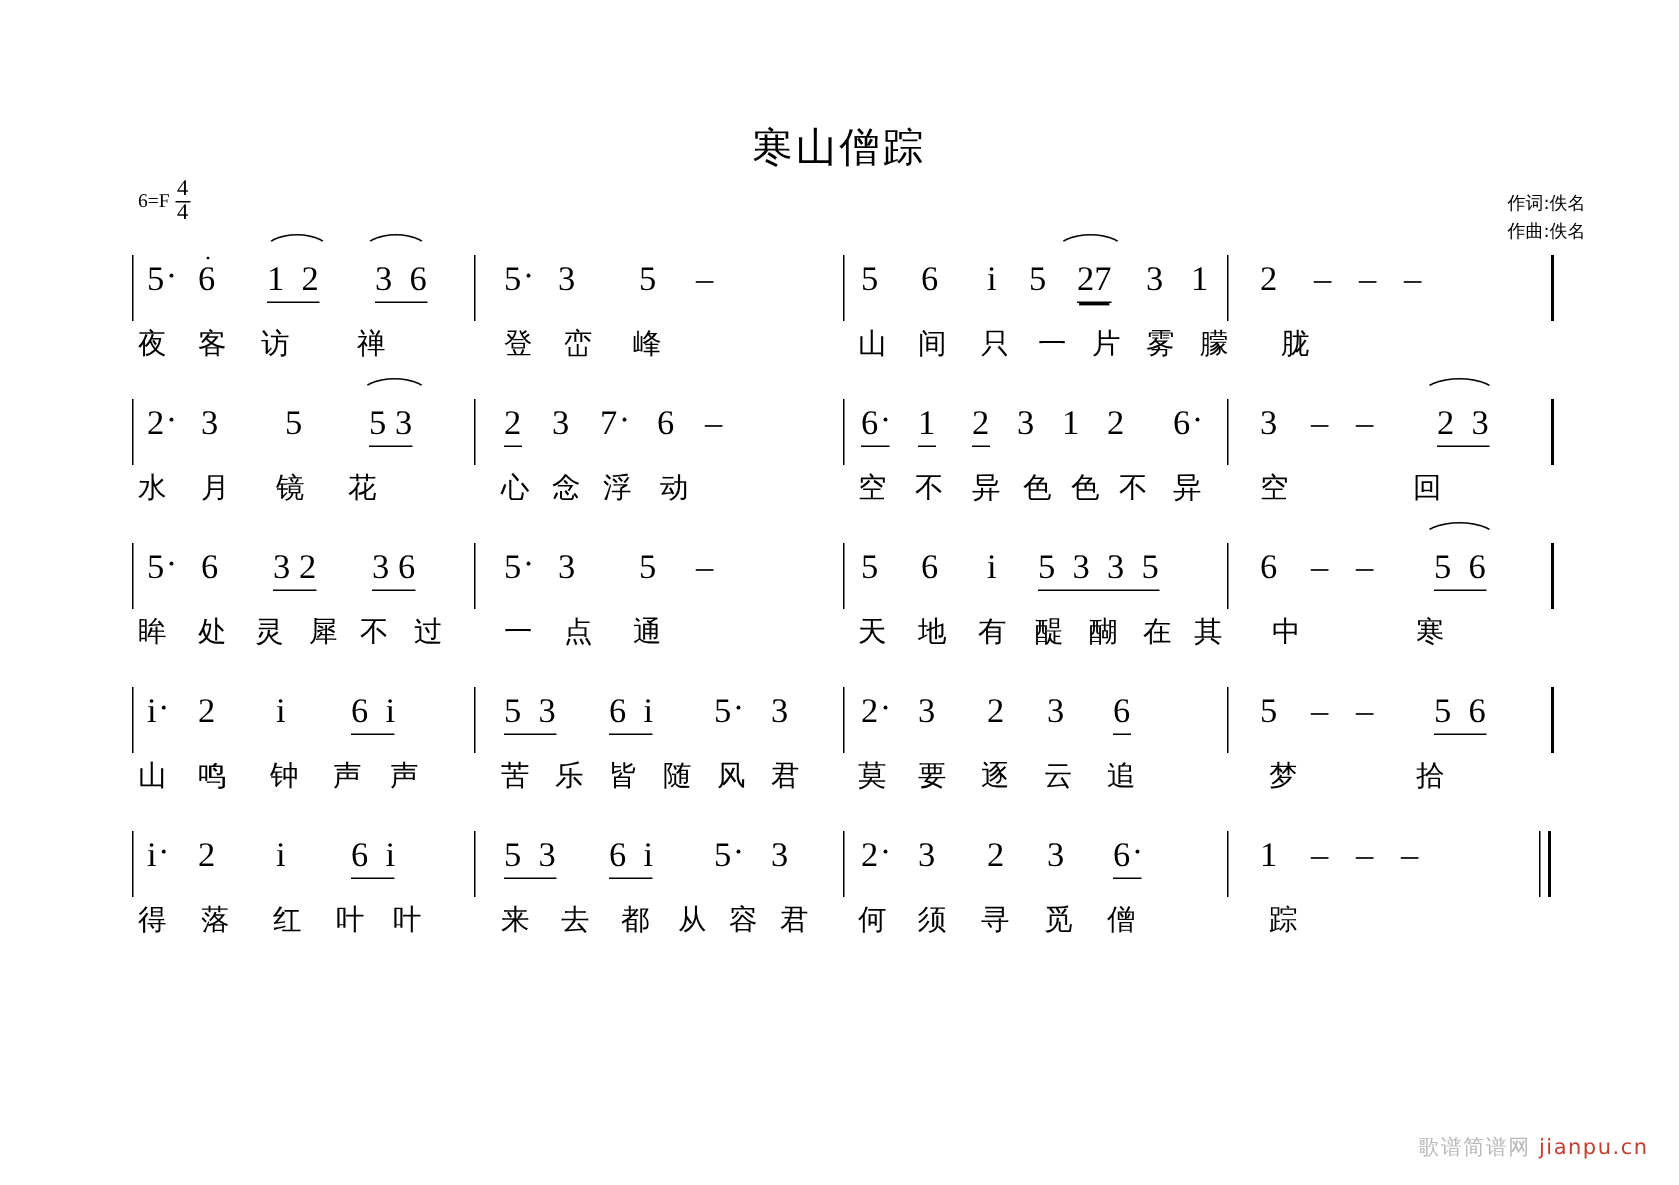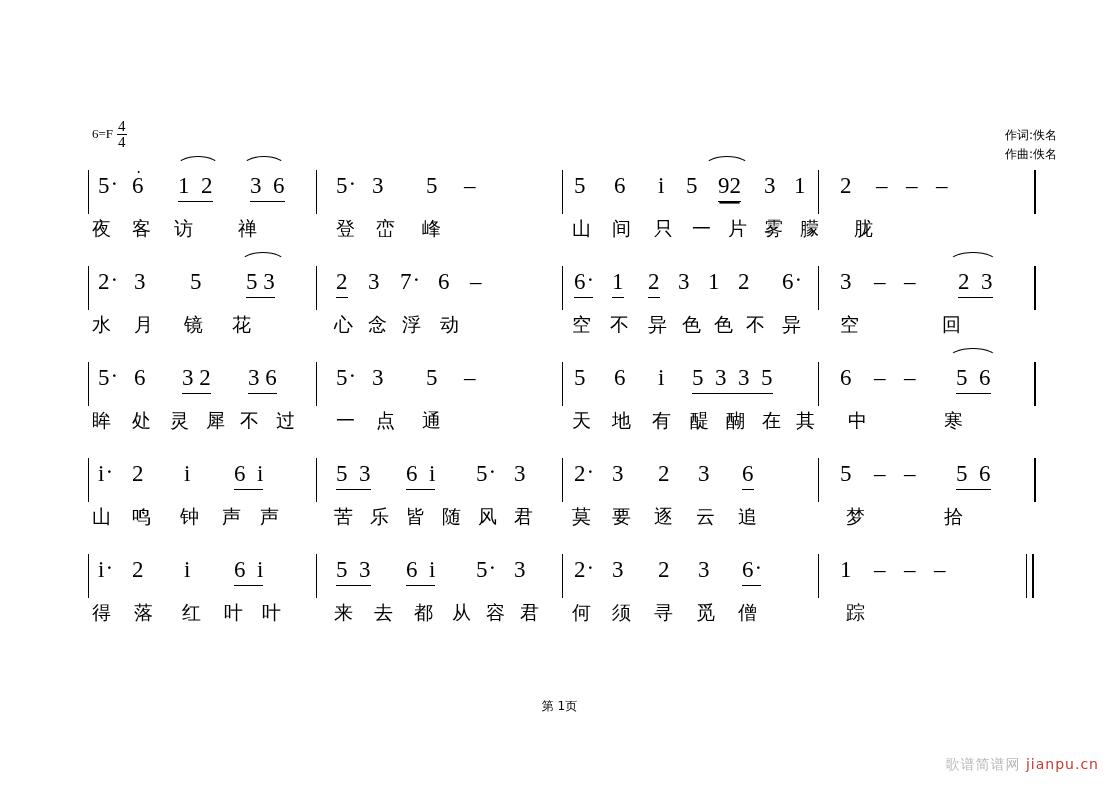--- a/index.html
+++ b/index.html
@@ -164,20 +164,21 @@
     letter-spacing: 1px;
   }
   .watermark .cn { color: #b9b9b9; }
   .watermark .dom { color: #c63c2f; }
 </style>
 </head>
 <body>
 
 <div class="page">
 
+  <div class="title">寒山僧踪</div>
 
   <div class="keysig">
     <span class="eq">6=F</span><span class="meter"><span class="num">4</span><span class="den">4</span></span>
   </div>
 
   <div class="credits">
     <div>作词:佚名</div>
     <div>作曲:佚名</div>
   </div>
 
@@ -204,21 +205,21 @@
         <span class="note dot-r" style="left:0px">5</span>
         <span class="note" style="left:36px">3</span>
         <span class="note" style="left:90px">5</span>
         <span class="dash" style="left:128px">–</span>
       </div>
       <div class="notes" style="left:486px">
         <span class="note" style="left:0px">5</span>
         <span class="note" style="left:40px">6</span>
         <span class="note" style="left:84px">i</span>
         <span class="note" style="left:112px">5</span>
-        <span class="note u2" style="left:144px">92</span>
+        <span class="note u2" style="left:144px">27</span>
         <span class="note" style="left:190px">3</span>
         <span class="note" style="left:220px">1</span>
       </div>
       <div class="notes" style="left:752px">
         <span class="note" style="left:0px">2</span>
         <span class="dash" style="left:36px">–</span>
         <span class="dash" style="left:66px">–</span>
         <span class="dash" style="left:96px">–</span>
       </div>
     </div>
@@ -464,20 +465,19 @@
       <span class="lyr" style="left:432px">君</span>
       <span class="lyr" style="left:484px">何</span>
       <span class="lyr" style="left:524px">须</span>
       <span class="lyr" style="left:566px">寻</span>
       <span class="lyr" style="left:608px">觅</span>
       <span class="lyr" style="left:650px">僧</span>
       <span class="lyr" style="left:758px">踪</span>
     </div>
   </div>
 
-  <div class="pagenum">第 1页</div>
 
   <div class="watermark">
     <span class="cn">歌谱简谱网</span>
     <span class="dom">jianpu.cn</span>
   </div>
 
 </div>
 
 </body></html>

